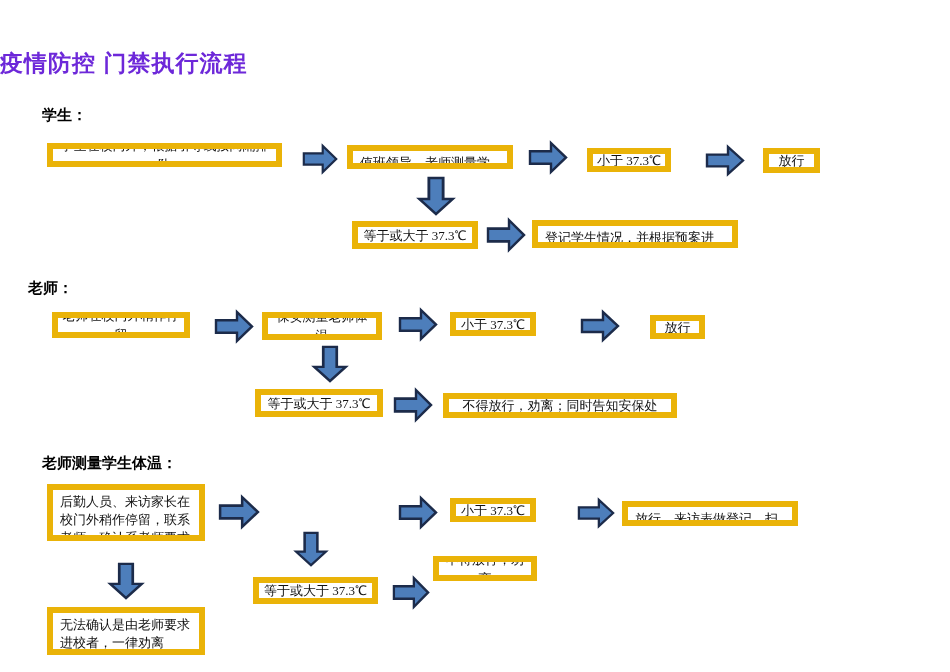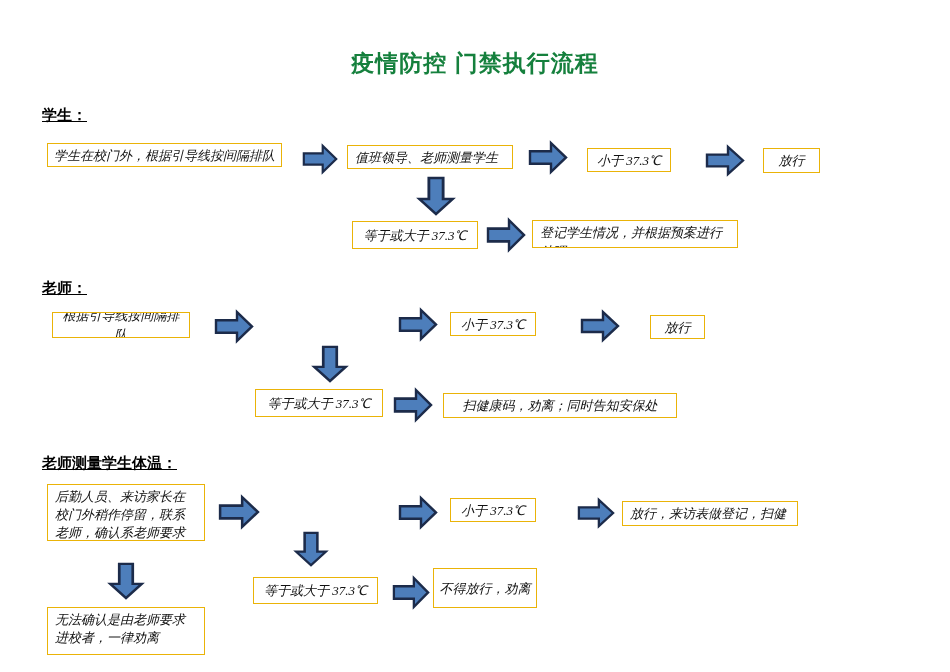--- a/index.html
+++ b/index.html
@@ -1,33 +1,32 @@
 <!DOCTYPE html>
 <html style="--arrow-fill: #4d7ebb; --arrow-stroke: #1c2b4a;"><head>
 <meta charset="utf-8">
 <style>
   html,body { margin:0; padding:0; background:#ffffff; }
   .page {
     position:relative; width:950px; height:672px; background:#ffffff;
     font-family:"Liberation Serif", serif; overflow:hidden;
   }
   .title {
-    position:absolute; top:48px; left:0; width:100%; text-align:center;
+    position:absolute; top:48px; left:0; width:100%; 
     font-family:"Liberation Sans", sans-serif; font-weight:bold;
-    font-size:23px; color:#15803d; letter-spacing:1px;
+    font-size:23px; color:#6d28d9; letter-spacing:1px;
   }
   .sec-label {
     position:absolute; font-family:"Liberation Sans", sans-serif;
-    font-weight:bold; font-size:15px; color:#000;text-decoration:underline;
+    font-weight:bold; font-size:15px; color:#000;
   }
   .box {
-    position:absolute; border:1px solid #eab308; background:#fff;
+    position:absolute; border:6px solid #eab308; background:#fff;
     font-size:13px; color:#111; box-sizing:border-box; overflow:hidden;
     line-height:19px;
-    font-style:italic;
   }
   .box.center { display:flex; align-items:center; justify-content:center; text-align:center; padding:0 4px; }
   .box.pad  { padding:2px 7px 0; }
   .box.left { padding:3px 7px; line-height:18px; }
   .arr { position:absolute; }
   .arr svg { display:block; width:100%; height:100%; overflow:visible; }
   .arr polygon {
     fill:var(--arrow-fill,#4d7ebb);
     stroke:var(--arrow-stroke,#1c2b4a);
     stroke-width:2.4; stroke-linejoin:miter;
@@ -69,28 +68,29 @@
     </div>
 
   <div class="box center" style="left:352px;top:221px;width:126px;height:28px">等于或大于 37.3℃</div>
   <div class="arr" style="left:486px;top:218px;width:40px;height:34px">
       <svg viewBox="0 0 40 32" preserveAspectRatio="none">
         <polygon points="2,10 23,10 23,2 38,16 23,30 23,22 2,22"></polygon>
       </svg>
     </div>
   <div class="box pad" style="left:532px;top:220px;width:206px;height:28px">登记学生情况，并根据预案进行处理</div>
 
-  <div class="sec-label" style="left:42px;top:279px">老师：</div>
+  <div class="sec-label" style="left:28px;top:279px">老师：</div>
 
-  <div class="box center" style="left:52px;top:312px;width:138px;height:26px">根据引导线按间隔排队</div>
+  <div class="box center" style="left:52px;top:312px;width:138px;height:26px">老师在校门外稍作停留</div>
   <div class="arr" style="left:214px;top:310px;width:40px;height:33px">
       <svg viewBox="0 0 40 32" preserveAspectRatio="none">
         <polygon points="2,10 23,10 23,2 38,16 23,30 23,22 2,22"></polygon>
       </svg>
     </div>
+  <div class="box center" style="left:262px;top:312px;width:120px;height:28px">保安测量老师体温</div>
   <div class="arr" style="left:398px;top:308px;width:40px;height:33px">
       <svg viewBox="0 0 40 32" preserveAspectRatio="none">
         <polygon points="2,10 23,10 23,2 38,16 23,30 23,22 2,22"></polygon>
       </svg>
     </div>
   <div class="box center" style="left:450px;top:312px;width:86px;height:24px">小于 37.3℃</div>
   <div class="arr" style="left:580px;top:310px;width:40px;height:32px">
       <svg viewBox="0 0 40 32" preserveAspectRatio="none">
         <polygon points="2,10 23,10 23,2 38,16 23,30 23,22 2,22"></polygon>
       </svg>
@@ -102,21 +102,21 @@
         <polygon points="10,2 22,2 22,23 30,23 16,38 2,23 10,23"></polygon>
       </svg>
     </div>
 
   <div class="box center" style="left:255px;top:389px;width:128px;height:28px">等于或大于 37.3℃</div>
   <div class="arr" style="left:393px;top:388px;width:40px;height:34px">
       <svg viewBox="0 0 40 32" preserveAspectRatio="none">
         <polygon points="2,10 23,10 23,2 38,16 23,30 23,22 2,22"></polygon>
       </svg>
     </div>
-  <div class="box center" style="left:443px;top:393px;width:234px;height:25px">扫健康码，劝离；同时告知安保处</div>
+  <div class="box center" style="left:443px;top:393px;width:234px;height:25px">不得放行，劝离；同时告知安保处</div>
 
   <div class="sec-label" style="left:42px;top:454px">老师测量学生体温：</div>
 
   <div class="box left" style="left:47px;top:484px;width:158px;height:57px">后勤人员、来访家长在校门外稍作停留，联系老师，确认系老师要求进校</div>
   <div class="arr" style="left:218px;top:495px;width:42px;height:34px">
       <svg viewBox="0 0 40 32" preserveAspectRatio="none">
         <polygon points="2,10 23,10 23,2 38,16 23,30 23,22 2,22"></polygon>
       </svg>
     </div>
   <div class="arr" style="left:398px;top:496px;width:40px;height:33px">
@@ -142,17 +142,17 @@
         <polygon points="10,2 22,2 22,23 30,23 16,38 2,23 10,23"></polygon>
       </svg>
     </div>
 
   <div class="box center" style="left:253px;top:577px;width:125px;height:27px">等于或大于 37.3℃</div>
   <div class="arr" style="left:392px;top:576px;width:38px;height:33px">
       <svg viewBox="0 0 40 32" preserveAspectRatio="none">
         <polygon points="2,10 23,10 23,2 38,16 23,30 23,22 2,22"></polygon>
       </svg>
     </div>
-  <div class="box center" style="left:433px;top:568px;width:104px;height:40px">不得放行，劝离</div>
+  <div class="box center" style="left:433px;top:556px;width:104px;height:25px">不得放行，劝离</div>
 
   <div class="box left" style="left:47px;top:607px;width:158px;height:48px">无法确认是由老师要求进校者，一律劝离</div>
 
 </div>
 
 </body></html>

